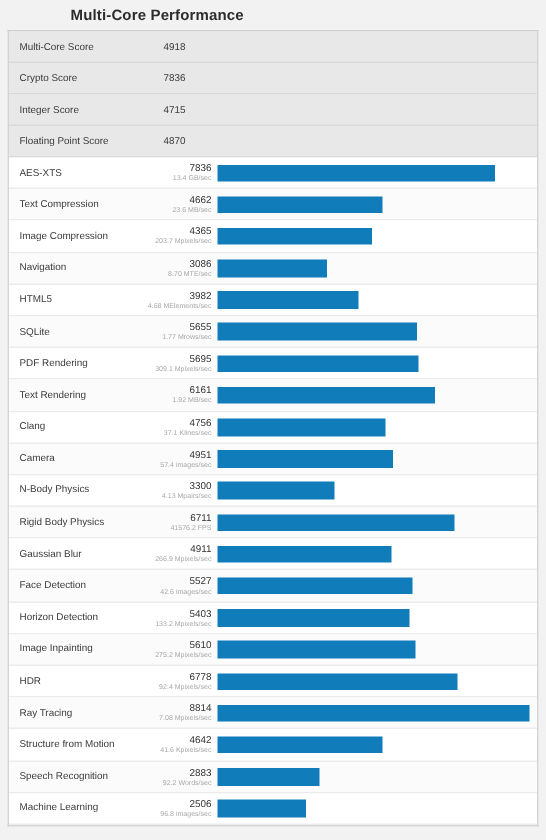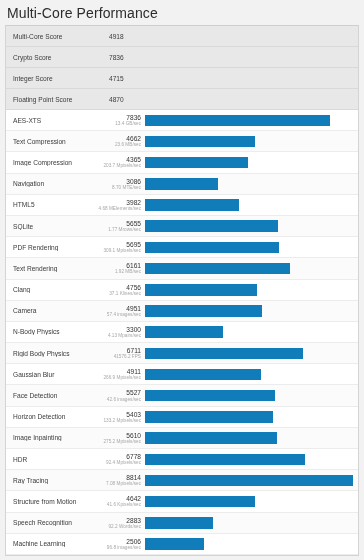--- a/index.html
+++ b/index.html
@@ -11,25 +11,26 @@
     font-family: "Liberation Sans", sans-serif;
     overflow: hidden;
   }
   .page {
     width: 364px;
     height: 560px;
     background: #f2f2f2;
     padding: 4px 5px 0 5px;
   }
   .page-title {
-    font-size: 14px;
-    font-weight: normal;
+    font-size: 10px;
+    font-weight: bold;
     color: #2c2c2c;
     letter-spacing: 0.1px;
     padding: 1px 2px 4px 2px;
+    margin-left: 40px;
   }
   .panel {
     background: #ffffff;
     border: 1px solid #d4d4d4;
     border-top: 1px solid #cfcfcf;
   }
   
   .summary-row {
     display: flex;
     align-items: center;

